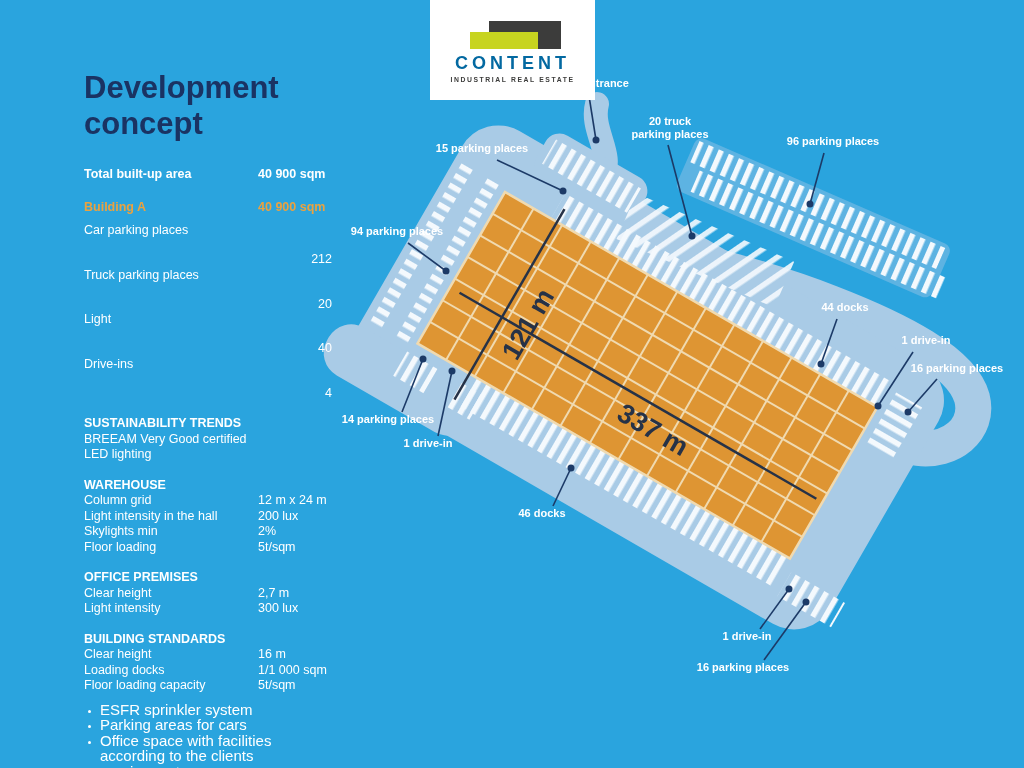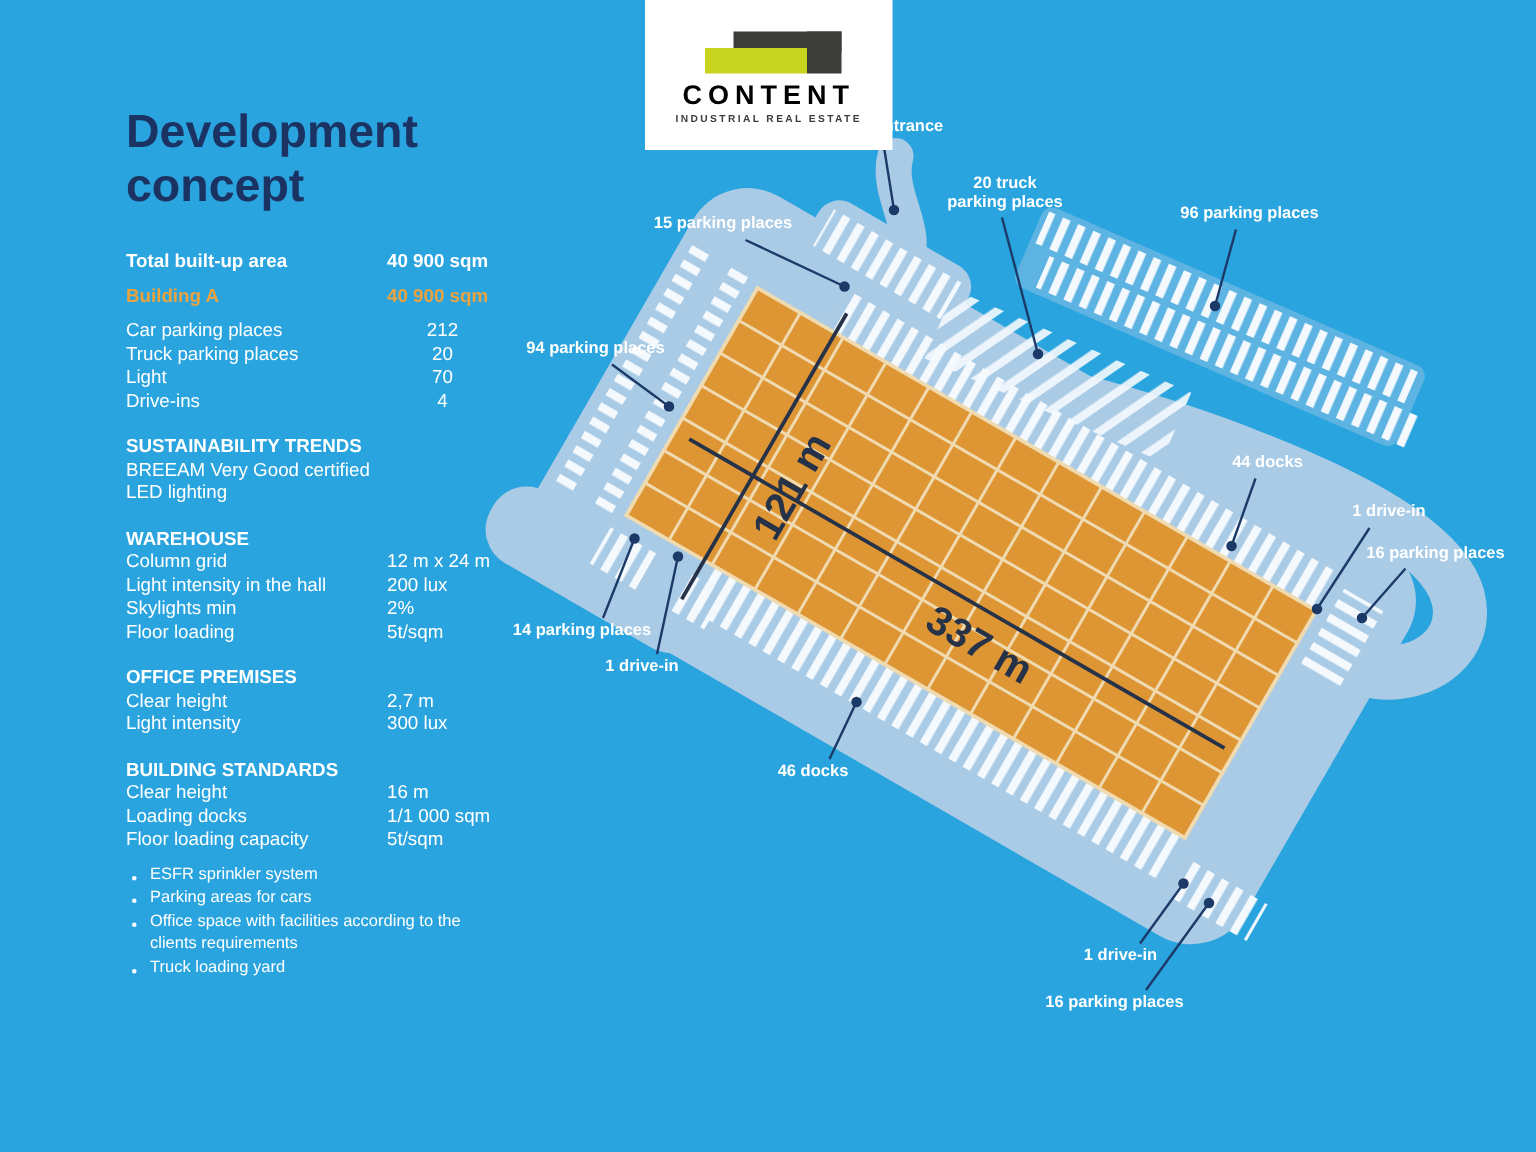--- a/index.html
+++ b/index.html
@@ -7,37 +7,37 @@
     width:1024px;height:768px;overflow:hidden;position:relative;
     background:#2AA4DE;
     font-family:"Liberation Sans", sans-serif;
   }
   
   .panel{position:absolute;left:84px;top:70px;width:250px;color:#fff;}
   .title{font-size:31px;font-weight:700;color:#1A3363;line-height:1.15;margin:0 0 26px 0;}
   .row{display:flex;font-size:12.5px;line-height:15.5px;}
   .row .lbl{width:174px;flex:0 0 174px;}
   .row .val{flex:1;text-align:left;}
-  .row .val.num{text-align:center;padding-right:2px;}
+  .row .val.num{text-align:right;padding-right:2px;margin-top:29px;}
   .row.strong{font-weight:700;}
-  .row.orange{color:#EBA23F;font-weight:700;margin-top:7px;}
+  .row.orange{color:#EBA23F;font-weight:700;margin-top:17px;}
   .group{margin-top:8px;}
   .section{margin-top:15px;}
   .section .head{font-weight:700;font-size:12.5px;line-height:15.5px;}
   .bullets{margin-top:8px;}
-  .bullet{display:flex;font-size:11px;line-height:15.5px;}
+  .bullet{display:flex;font-size:15px;line-height:15.5px;}
   .bullet .dot{flex:0 0 16px;position:relative;}
   .bullet .dot:before{content:"";position:absolute;left:4px;top:8px;width:3px;height:3px;border-radius:50%;background:#fff;}
   
   .logo{position:absolute;left:430px;top:0;width:165px;height:100px;background:#fff;z-index:5;}
   .logo .mark{position:absolute;left:0;top:0;width:100%;height:100%;}
   .logo .bar-dark{position:absolute;left:59px;top:21px;width:72px;height:14px;background:#3C3C3B;}
   .logo .leg-dark{position:absolute;left:108px;top:21px;width:23px;height:28px;background:#3C3C3B;}
   .logo .bar-lime{position:absolute;left:40px;top:32px;width:68px;height:17px;background:#C7D420;}
-  .logo .name{position:absolute;left:0;top:53px;width:100%;text-align:center;font-size:18px;font-weight:700;letter-spacing:4px;color:#000000;}
+  .logo .name{position:absolute;left:0;top:53px;width:100%;text-align:center;font-size:18px;font-weight:700;letter-spacing:4px;color:#0369a1;}
   .logo .tagline{position:absolute;left:0;top:76px;width:100%;text-align:center;font-size:6.8px;font-weight:700;letter-spacing:1.6px;color:#3C3C3B;}
   
   svg{position:absolute;left:0;top:0;}
   .callout-text{fill:#ffffff;font-size:11px;font-weight:600;}
   .dim-text{fill:#263247;font-size:27px;font-weight:700;}
 </style>
 </head>
 <body>
 
 <svg width="1024" height="768" viewBox="0 0 1024 768">
@@ -182,21 +182,21 @@
     <div class="row">
       <span class="lbl">Car parking places</span>
         <span class="val num">212</span>
     </div>
     <div class="row">
       <span class="lbl">Truck parking places</span>
         <span class="val num">20</span>
     </div>
     <div class="row">
       <span class="lbl">Light</span>
-        <span class="val num">70</span>
+        <span class="val num">40</span>
     </div>
     <div class="row">
       <span class="lbl">Drive-ins</span>
         <span class="val num">4</span>
     </div>
   </div>
 
   <div class="section">
     <div class="head">SUSTAINABILITY TRENDS</div>
     <div class="row">

